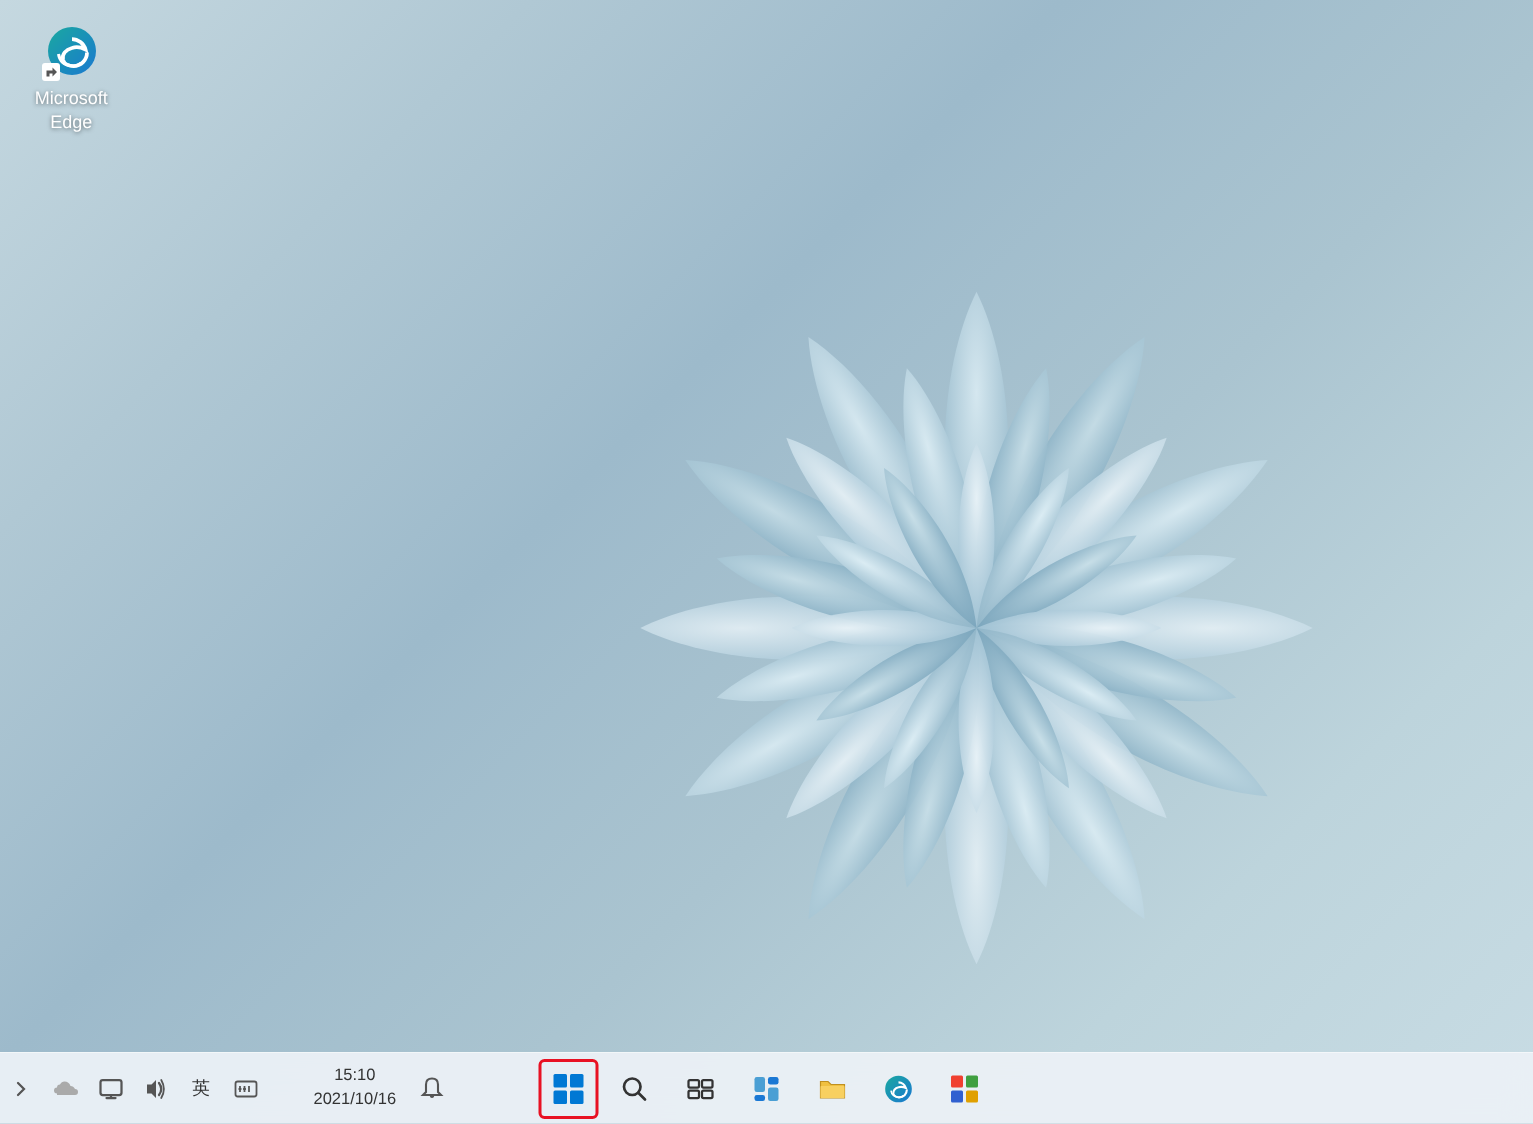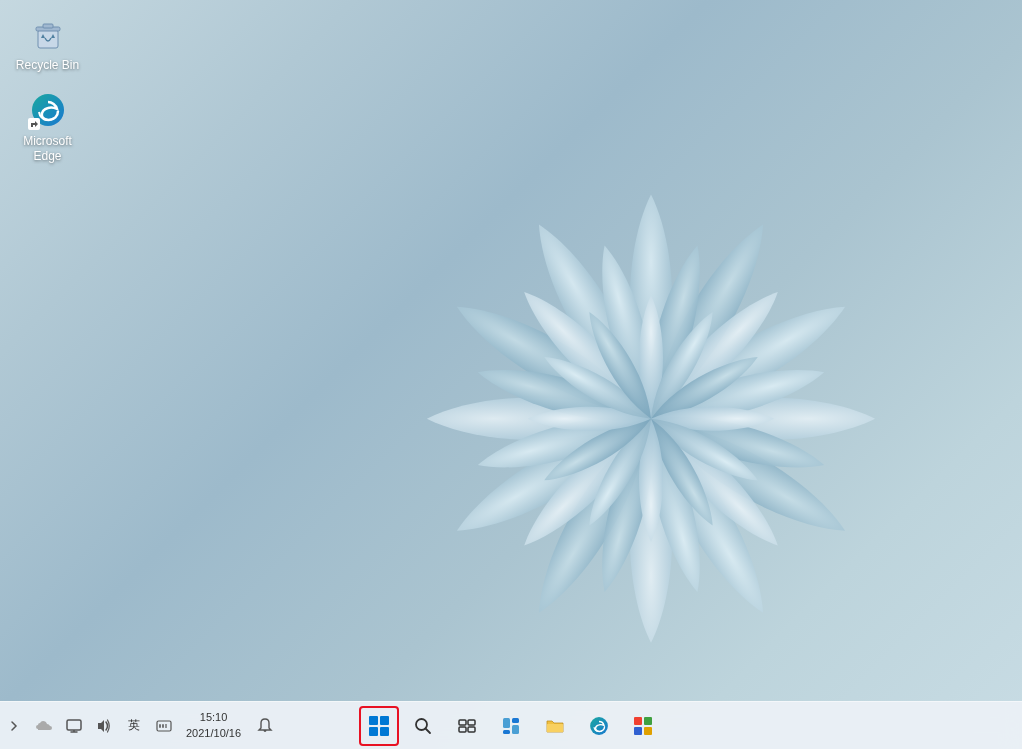--- a/index.html
+++ b/index.html
@@ -119,20 +119,21 @@
     .clock {
       display: flex;
       flex-direction: column;
       align-items: center;
       font-size: 11px;
       color: #333;
       cursor: pointer;
       padding: 2px 6px;
       border-radius: 4px;
       line-height: 1.4;
+      margin-left: 23px;
     }
 
     .notification-btn {
       width: 32px;
       height: 40px;
       display: flex;
       align-items: center;
       justify-content: center;
       cursor: pointer;
       border-radius: 4px;
@@ -265,35 +266,20 @@
         <path d="M0,0 C-18,-40 -10,-90 0,-110 C10,-90 18,-40 0,0" fill="url(#petalGrad2)" transform="rotate(240)" opacity="0.95"></path>
         <path d="M0,0 C-18,-40 -10,-90 0,-110 C10,-90 18,-40 0,0" fill="url(#petalGrad3)" transform="rotate(270)" opacity="0.95"></path>
         <path d="M0,0 C-18,-40 -10,-90 0,-110 C10,-90 18,-40 0,0" fill="url(#petalGrad1)" transform="rotate(300)" opacity="0.95"></path>
         <path d="M0,0 C-18,-40 -10,-90 0,-110 C10,-90 18,-40 0,0" fill="url(#petalGrad2)" transform="rotate(330)" opacity="0.95"></path>
       </g>
     </svg>
   </div>
 
   <div class="desktop-icons">
 
-    <div class="desktop-icon">
-      <div class="icon-img">
-        <svg width="36" height="36" viewBox="0 0 36 36" xmlns="http://www.w3.org/2000/svg">
-
-          <rect x="8" y="14" width="20" height="18" rx="2" fill="#c8d8e8" stroke="#7090b0" stroke-width="1"></rect>
-          <rect x="6" y="11" width="24" height="4" rx="1.5" fill="#a0b8d0" stroke="#7090b0" stroke-width="1"></rect>
-          <rect x="13" y="8" width="10" height="4" rx="1" fill="#a0b8d0" stroke="#7090b0" stroke-width="1"></rect>
-
-          <path d="M13,18 L15,22 L11,22 Z" fill="#5080a0"></path>
-          <path d="M23,18 L21,22 L25,22 Z" fill="#5080a0"></path>
-          <path d="M15,22 Q18,28 21,22" fill="none" stroke="#5080a0" stroke-width="1.5"></path>
-        </svg>
-      </div>
-      <span class="icon-label">Recycle Bin</span>
-    </div>
 
     <div class="desktop-icon">
       <div class="icon-img">
         <div class="edge-icon-wrapper">
           <svg width="36" height="36" viewBox="0 0 36 36" xmlns="http://www.w3.org/2000/svg">
             <defs>
               <linearGradient id="edgeGrad1" x1="0%" y1="0%" x2="100%" y2="100%">
                 <stop offset="0%" stop-color="#1aa8a0"></stop>
                 <stop offset="100%" stop-color="#1a78d0"></stop>
               </linearGradient>

